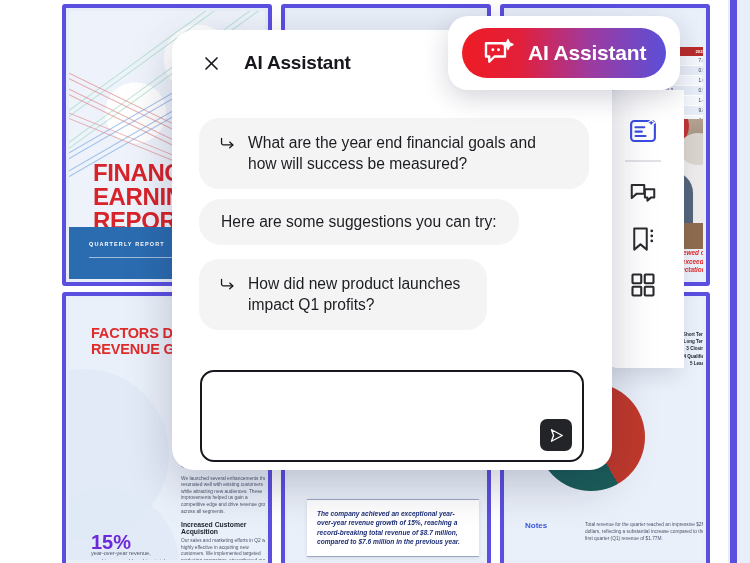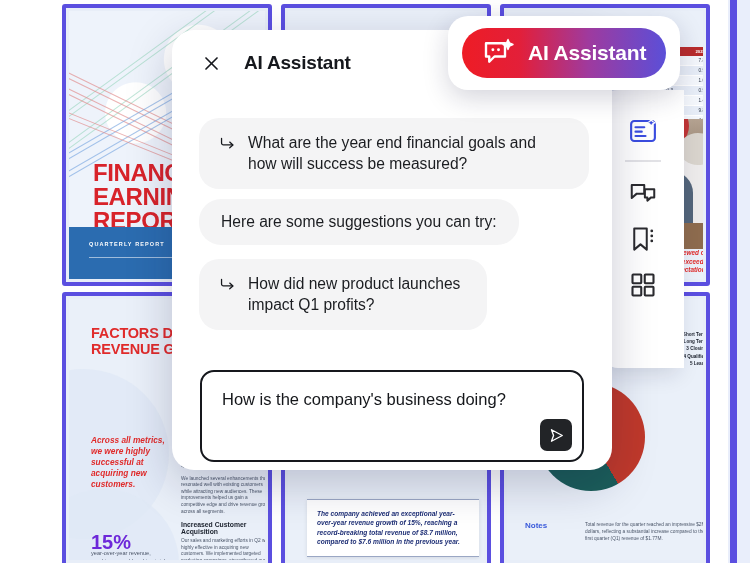--- a/index.html
+++ b/index.html
@@ -421,21 +421,20 @@
           </div>
         </div>
       </div>
 
       <div class="page" id="page-factors">
         <div class="page-inner">
           <div class="pf-blob" style="left:-70px; top:70px; width:170px; height:170px;"></div>
           <div class="pf-blob" style="left:-40px; top:190px; width:150px; height:150px;"></div>
           <div class="pf-title">FACTORS DRIVING
 REVENUE GROWTH</div>
-          <div class="pf-quote">Across all metrics, we were highly successful at acquiring new customers.</div>
           <div class="pf-stat">15%</div>
           <div class="pf-stat-sub">year-over-year revenue, reaching record-breaking total.</div>
           <div class="pf-col" style="top:66px;">
             <p class="pf-h">Market Expansion</p>
             <p class="pf-p">Our strategic expansion into new geographic markets yielded positive results in Q2. We successfully entered new territories, capturing previously untapped customer segments.</p>
             <p class="pf-p">This marked a significant milestone and opened additional growth channels for the business.</p>
             <p class="pf-h">Product Innovation</p>
             <p class="pf-p">Our commitment to product innovation and development played a key role in the quarter.</p>
             <p class="pf-p">We launched several enhancements that resonated well with existing customers while attracting new audiences. These improvements helped us gain a competitive edge and drive revenue growth across all segments.</p>
             <p class="pf-h">Increased Customer Acquisition</p>
@@ -603,21 +602,20 @@
       <div class="chip sugg w2">
         <svg class="arrow" viewBox="0 0 20 20" fill="none" stroke="#16181d" stroke-width="1.5" stroke-linecap="round" stroke-linejoin="round">
           <path d="M3 4v5.5a2.2 2.2 0 0 0 2.2 2.2H16"></path>
           <polyline points="12.6,8.3 16.4,11.7 12.6,15.1"></polyline>
         </svg>
         <span class="txt">How did new product launches impact Q1 profits?</span>
       </div>
     </div>
 
     <div class="composer">
-      <textarea class="composer-text" placeholder="Ask a question about this document" style="">How is the company's business doing?</textarea>
       <button class="send-btn">
         <svg width="17" height="17" viewBox="0 0 22 22" fill="none" stroke="#ffffff" stroke-width="1.7" stroke-linejoin="round">
           <path d="M4.5 3.5 L18.5 11 L4.5 18.5 L7.2 11 Z"></path>
         </svg>
       </button>
     </div>
   </div>
 
   <div class="pill-wrap">
     <button class="pill">

